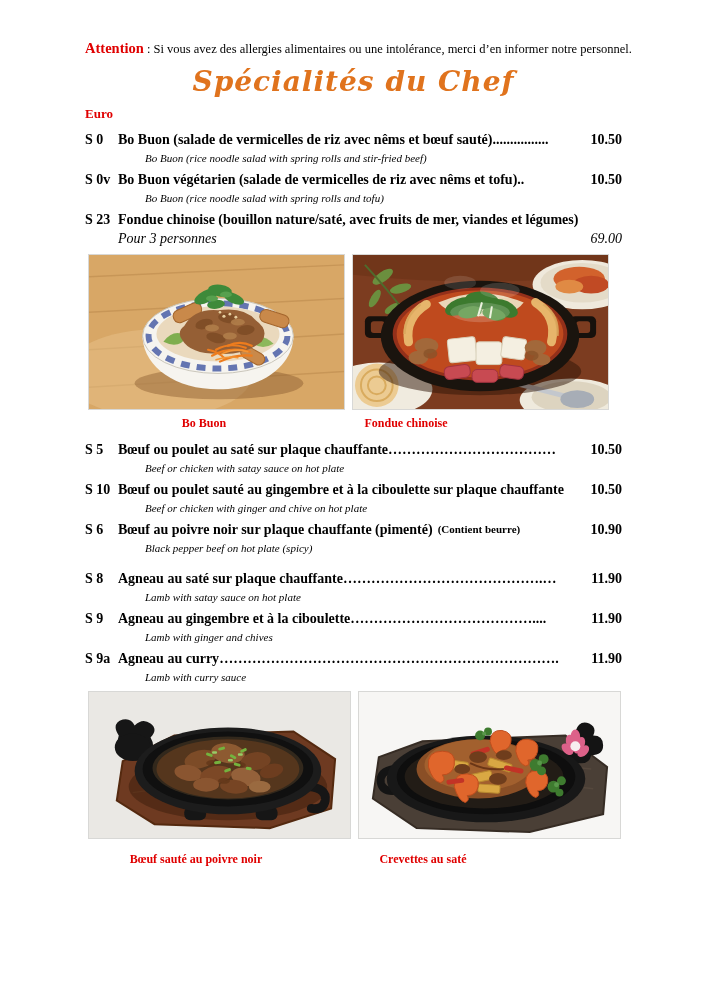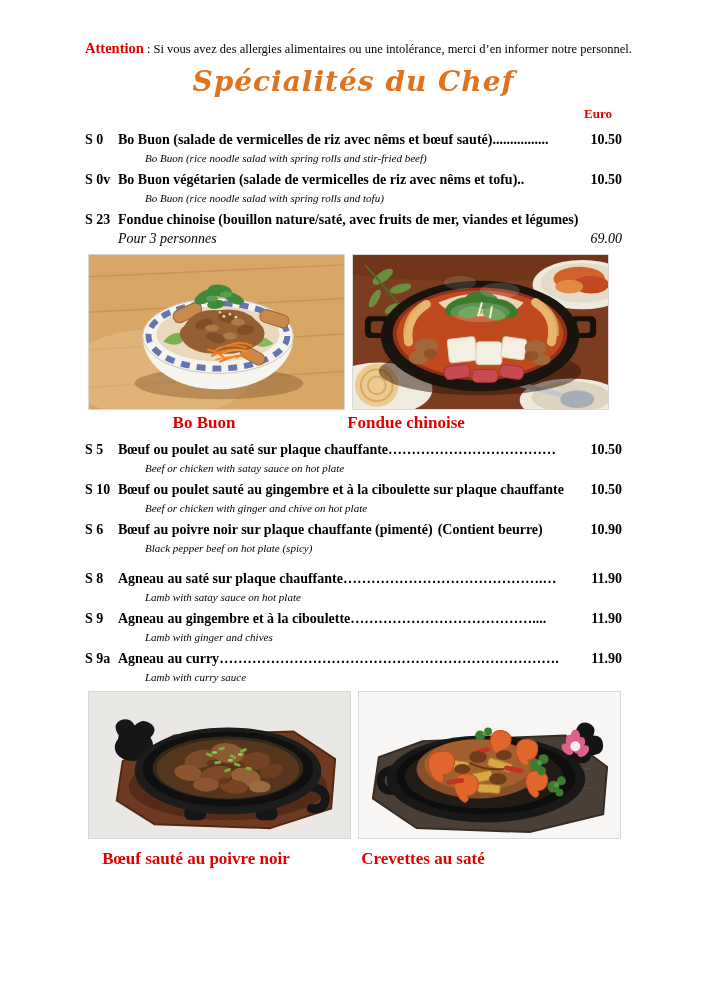--- a/index.html
+++ b/index.html
@@ -15,47 +15,47 @@
   }
   
   .attention{font-size:12.5px;line-height:16px;white-space:nowrap;}
   .att-label{color:var(--red,#e00000);font-weight:bold;font-size:14.5px;}
   .page-title{
     text-align:center;color:var(--orange,#e0731d);
     font-family:"DejaVu Serif", serif;font-style:italic;font-weight:bold;
     font-size:28px;line-height:46px;margin-top:2px;letter-spacing:1px;
   }
   .euro{
-    text-align:right;color:var(--red,#e00000);font-weight:bold;
+    text-align:left;color:var(--red,#e00000);font-weight:bold;
     font-size:13px;line-height:16px;padding-right:10px;margin-top:1px;
   }
   
   .sec{margin-top:8px;}
   .sec3{margin-top:12px;}
   .item{margin-bottom:3px;}
   .row{display:flex;align-items:flex-start;font-size:14px;line-height:19px;font-weight:bold;}
   .code{flex:0 0 33px;}
   .name{flex:0 1 auto;min-width:0;overflow:hidden;white-space:nowrap;}
-  .note{flex:0 0 auto;font-size:14px;margin-left:5px;white-space:nowrap;}
+  .note{flex:0 0 auto;font-size:11px;margin-left:5px;white-space:nowrap;}
   .dots{flex:1 1 0;min-width:0;overflow:hidden;white-space:nowrap;}
   .price{flex:0 0 auto;text-align:right;padding-left:5px;}
   .desc{font-size:11px;font-style:italic;line-height:18px;margin-left:60px;}
   .opt{display:flex;align-items:baseline;font-size:14px;font-style:italic;line-height:20px;margin-left:33px;}
   .opt-label{flex:1 1 auto;}
   .opt-price{flex:0 0 auto;text-align:right;}
   
   .photo-row{display:flex;gap:7px;padding-left:3px;margin-top:5px;}
   .photo{border:1px solid #d8d8d6;overflow:hidden;background:#eee;}
   .photo svg{display:block;width:100%;height:100%;}
   .p-row1 .photo{width:257px;height:156px;}
   .p-row2 .photo{width:263px;height:148px;}
   .caption-row{position:relative;height:17px;margin-top:5px;}
   .caption{
     position:absolute;transform:translateX(-50%);white-space:nowrap;
-    color:var(--red,#e00000);font-weight:bold;font-size:17px;line-height:16px;
+    color:var(--red,#e00000);font-weight:bold;font-size:12px;line-height:16px;
   }
   .cap-r1-a{left:119px;} .cap-r1-b{left:321px;}
   .cap-r2-a{left:111px;} .cap-r2-b{left:338px;}
   .caption-row2{margin-top:12px;}
 </style>
 </head>
 <body>
 
 <div class="page">
 

